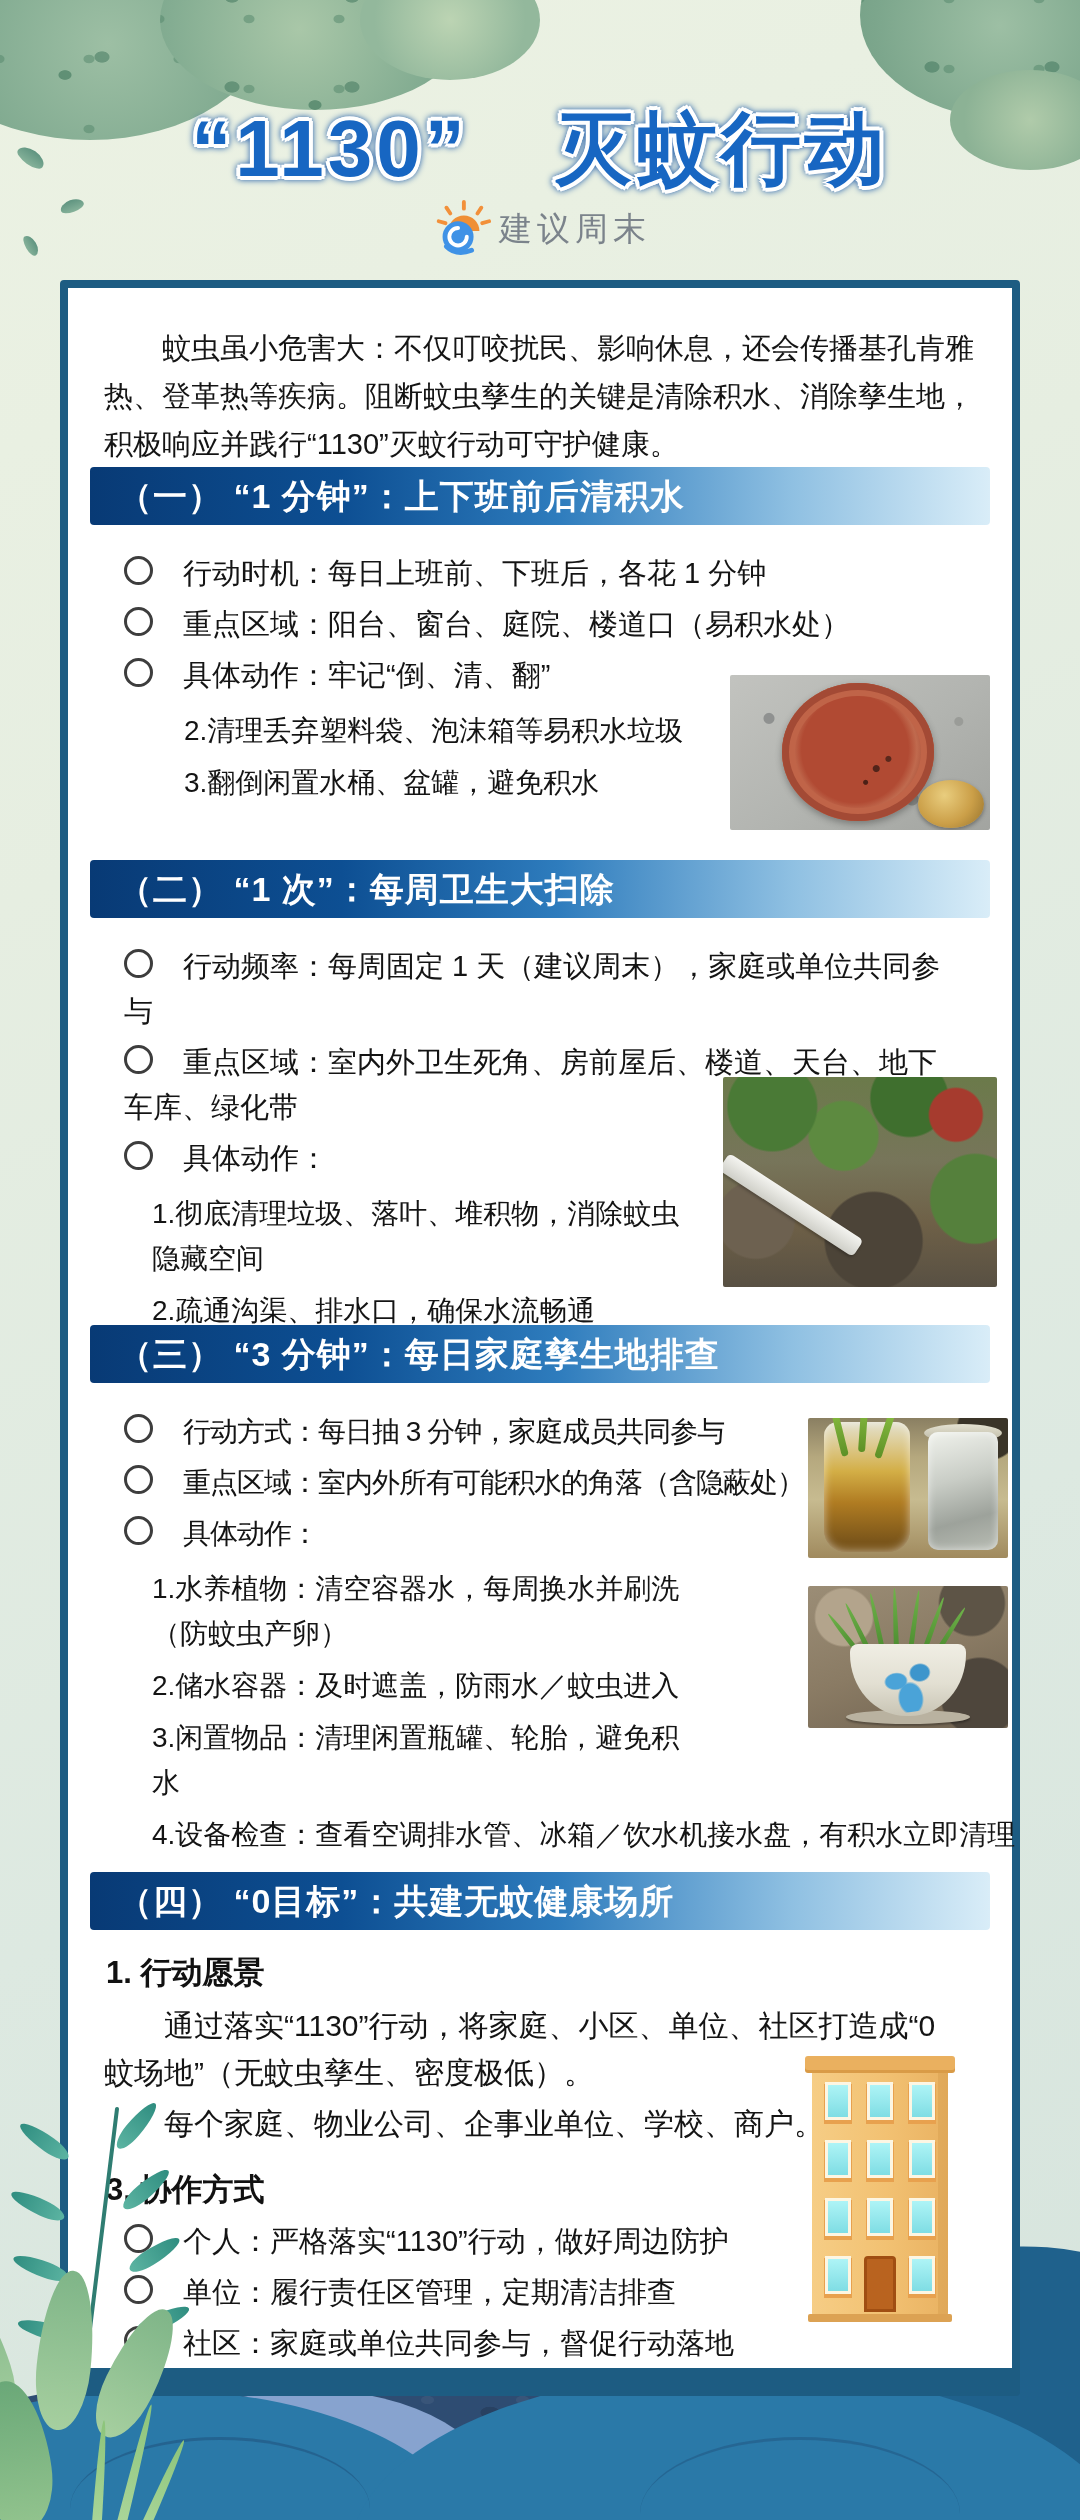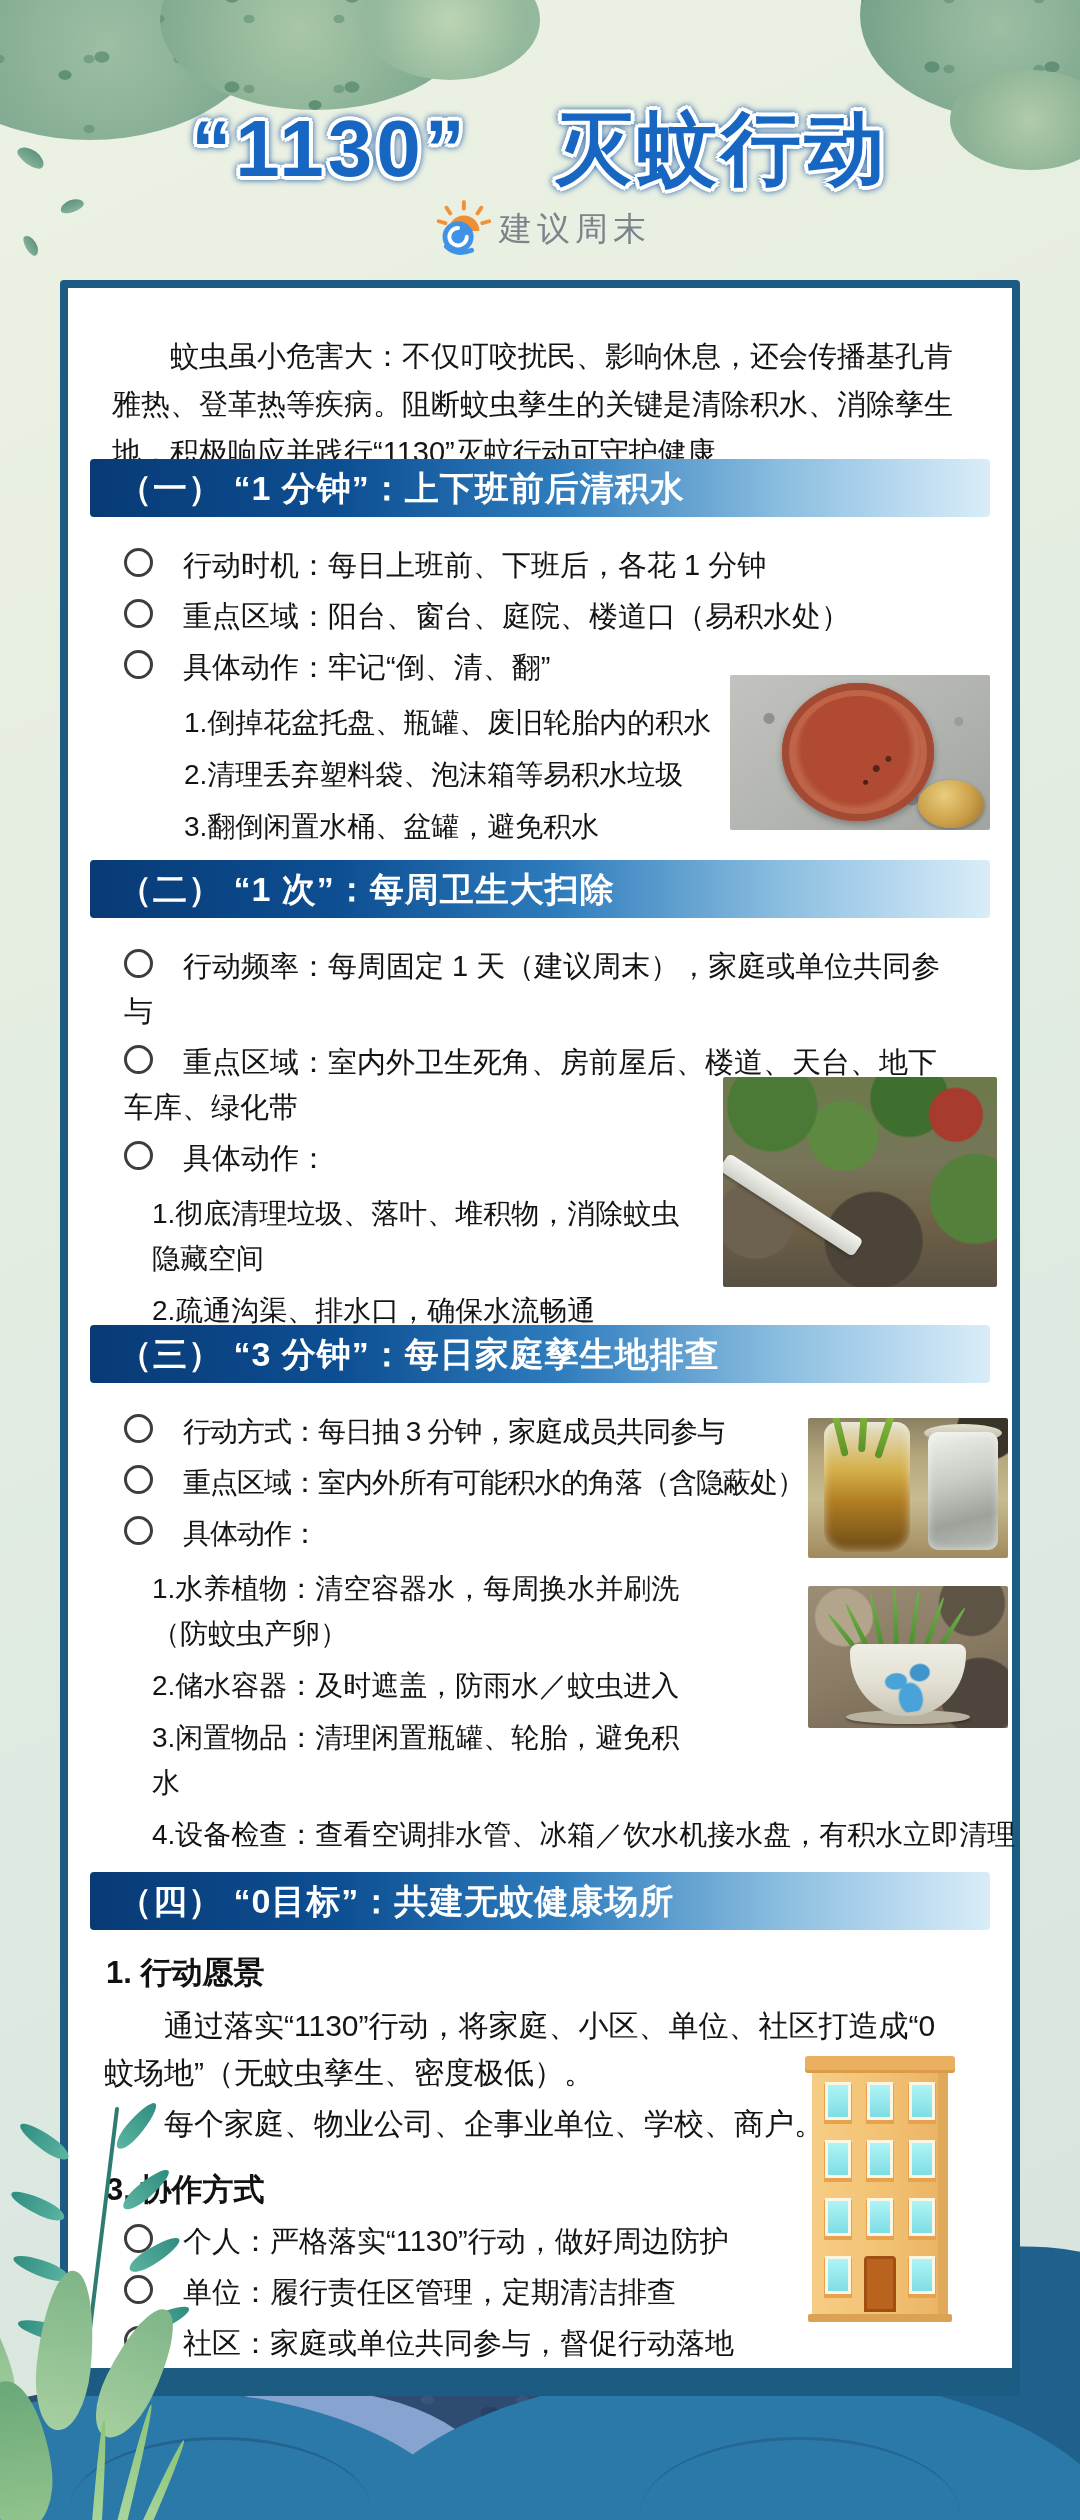--- a/index.html
+++ b/index.html
@@ -26,25 +26,25 @@
     filter:drop-shadow(0 0 3px #1d5aa8);}
   .logo{position:absolute;top:198px;left:0;width:100%;display:flex;
     justify-content:center;align-items:center;gap:8px;z-index:4;}
   .logo-text{font-size:33px;color:#7b838b;letter-spacing:5px;}
 
   
   .card{position:absolute;left:60px;top:280px;width:944px;z-index:5;
     background:#ffffff;border:8px solid #1d5c82;border-bottom:28px solid #1d5c82;
     border-radius:4px;}
   .card-inner{position:relative;height:2080px;padding:0 36px;box-sizing:border-box;}
-  .intro{position:absolute;top:36px;left:36px;right:36px;margin:8px;
+  .intro{position:absolute;top:36px;left:36px;right:36px;margin:0;
     font-size:29px;line-height:48px;color:#141414;text-indent:2em;}
 
   .sec{position:absolute;left:36px;right:36px;}
-  .sec1{top:171px}.sec2{top:572px}.sec3{top:1037px}.sec4{top:1584px}
+  .sec1{top:179px}.sec2{top:572px}.sec3{top:1037px}.sec4{top:1584px}
   .sec-h{height:58px;line-height:58px;margin:0 -14px;padding-left:28px;
     border-radius:4px;color:#ffffff;font-size:34px;font-weight:bold;letter-spacing:1px;
     background:linear-gradient(90deg,#083a75 0%,#0d4f93 28%,#2e7cbd 52%,#8fc0e2 78%,#d9edf8 100%);}
   .bullets{margin:26px 24px 0 20px;font-size:29px;line-height:45px;color:#141414;}
   .sec3 .bullets{font-size:28px;letter-spacing:-1px;}
   .bullet{margin-bottom:6px;}
   .ring{display:inline-block;width:23px;height:23px;border:3px solid #3d3d3d;
     border-radius:50%;margin-right:30px;vertical-align:-2px;}
   .steps{margin:10px 0 0 48px;font-size:28px;line-height:45px;color:#141414;}
   .steps-1{margin-left:80px;}
@@ -198,21 +198,20 @@
       <p class="intro">蚊虫虽小危害大：不仅叮咬扰民、影响休息，还会传播基孔肯雅热、登革热等疾病。阻断蚊虫孳生的关键是清除积水、消除孳生地，积极响应并践行“1130”灭蚊行动可守护健康。</p>
 
       <section class="sec sec1">
         <div class="sec-h">（一） “1 分钟”：上下班前后清积水</div>
         <div class="bullets">
           <div class="bullet"><span class="ring"></span><span>行动时机：每日上班前、下班后，各花 1 分钟</span></div>
           <div class="bullet"><span class="ring"></span><span>重点区域：阳台、窗台、庭院、楼道口（易积水处）</span></div>
           <div class="bullet"><span class="ring"></span><span>具体动作：牢记“倒、清、翻”</span></div>
         </div>
         <div class="steps steps-1">
-          <div class="step">1.倒掉花盆托盘、瓶罐、废旧轮胎内的积水</div>
           <div class="step">2.清理丢弃塑料袋、泡沫箱等易积水垃圾</div>
           <div class="step">3.翻倒闲置水桶、盆罐，避免积水</div>
         </div>
       </section>
 
       <section class="sec sec2">
         <div class="sec-h">（二） “1 次”：每周卫生大扫除</div>
         <div class="bullets">
           <div class="bullet"><span class="ring"></span><span>行动频率：每周固定 1 天（建议周末），家庭或单位共同参与</span></div>
           <div class="bullet"><span class="ring"></span><span>重点区域：室内外卫生死角、房前屋后、楼道、天台、地下车库、绿化带</span></div>

